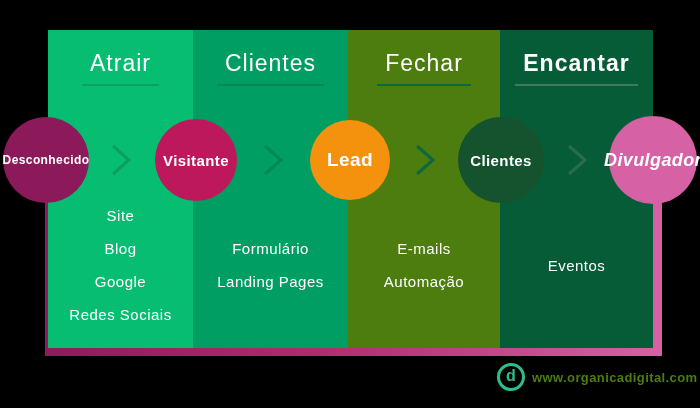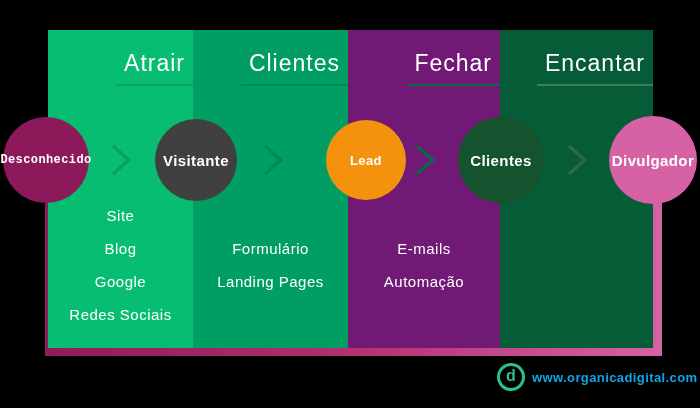--- a/index.html
+++ b/index.html
@@ -33,21 +33,21 @@
   }
   .stage.s1 { left: 48px;  width: 145px; }
   .stage.s2 { left: 193px; width: 155px; }
   .stage.s3 { left: 348px; width: 152px; }
   .stage.s4 { left: 500px; width: 153px; }
   .stage-title {
     position: absolute;
     top: 20px;
     left: 0;
     width: 100%;
-    text-align: right;
+    text-align: center;
   }
   .stage-title .t {
     display: inline-block;
     color: #fff;
     font-size: 23px;
     font-weight: 500;
     letter-spacing: 1px;
     padding: 0 8px 7px 8px;
     border-bottom: 2px solid transparent;
   }
@@ -78,25 +78,25 @@
     border-radius: 50%;
     display: flex;
     align-items: center;
     justify-content: center;
     color: #fff;
     font-weight: 600;
     letter-spacing: 0.4px;
     z-index: 3;
     text-align: center;
   }
-  .circle.c1 { left: 3px;   top: 117px; width: 86px; height: 86px; font-size: 12px; font-family: Liberation Mono, monospace; }
+  .circle.c1 { left: 3px;   top: 117px; width: 86px; height: 86px; font-size: 12px; }
   .circle.c2 { left: 155px; top: 119px; width: 82px; height: 82px; font-size: 15px; }
-  .circle.c3 { left: 326px; top: 120px; width: 80px; height: 80px; font-size: 13px; }
+  .circle.c3 { left: 310px; top: 120px; width: 80px; height: 80px; font-size: 19px; }
   .circle.c4 { left: 458px; top: 117px; width: 86px; height: 86px; font-size: 15px; }
-  .circle.c5 { left: 609px; top: 116px; width: 88px; height: 88px; font-size: 15px; }
+  .circle.c5 { left: 609px; top: 116px; width: 88px; height: 88px; font-size: 18px; font-style: italic; }
   
   .arrow {
     position: absolute;
     top: 142px;
     width: 26px;
     height: 36px;
     z-index: 2;
   }
   .arrow.a1 { left: 108px; }
   .arrow.a2 { left: 260px; }
@@ -156,67 +156,68 @@
   <div class="stage s2" style="background: rgb(0, 158, 98);">
     <div class="stage-title">
       <span class="t" style="border-bottom-color: rgb(0, 136, 85);">Clientes</span>
     </div>
     <div class="stage-items">
       <div class="stage-item">Formulário</div>
       <div class="stage-item">Landing Pages</div>
     </div>
   </div>
 
-  <div class="stage s3" style="background: #701a75;">
+  <div class="stage s3" style="background: #4d7c0f;">
     <div class="stage-title">
       <span class="t" style="border-bottom-color: rgb(11, 102, 68);">Fechar</span>
     </div>
     <div class="stage-items">
       <div class="stage-item">E-mails</div>
       <div class="stage-item">Automação</div>
     </div>
   </div>
 
   <div class="stage s4" style="background: rgb(7, 92, 56);">
     <div class="stage-title">
-      <span class="t" style="border-bottom-color: rgb(61, 124, 95);">Encantar</span>
-    </div>
-    <div class="stage-items">
+      <span class="t" style="border-bottom-color: rgb(61, 124, 95); font-weight: bold;">Encantar</span>
+    </div>
+    <div class="stage-items">
+      <div class="stage-item">Eventos</div>
     </div>
   </div>
 
   <svg class="arrow a1" viewBox="0 0 26 36">
     <polyline points="5,4 21,18 5,32" fill="none" stroke-width="3" style="stroke: rgb(13, 157, 97);"></polyline>
   </svg>
   <svg class="arrow a2" viewBox="0 0 26 36">
     <polyline points="5,4 21,18 5,32" fill="none" stroke-width="3" style="stroke: rgb(0, 136, 83);"></polyline>
   </svg>
   <svg class="arrow a3" viewBox="0 0 26 36">
     <polyline points="5,4 21,18 5,32" fill="none" stroke-width="3" style="stroke: rgb(12, 103, 67);"></polyline>
   </svg>
   <svg class="arrow a4" viewBox="0 0 26 36">
     <polyline points="5,4 21,18 5,32" fill="none" stroke-width="3" style="stroke: rgb(46, 107, 76);"></polyline>
   </svg>
 
   <div class="circle c1" style="background: rgb(140, 26, 91);">
     <span>Desconhecido</span>
   </div>
-  <div class="circle c2" style="background: #404040;">
+  <div class="circle c2" style="background: #be185d;">
     <span>Visitante</span>
   </div>
   <div class="circle c3" style="background: rgb(245, 146, 13);">
     <span>Lead</span>
   </div>
   <div class="circle c4" style="background: #14532d;">
     <span>Clientes</span>
   </div>
   <div class="circle c5" style="background: rgb(214, 97, 165);">
     <span>Divulgador</span>
   </div>
 
   <div class="footer">
     <span class="logo-ring" style="border-color: rgb(44, 190, 141); color: rgb(44, 190, 141);">
       <span class="letter">d</span>
     </span>
-    <span class="website" style="color: #0ea5e9;">www.organicadigital.com</span>
+    <span class="website" style="color: #4d7c0f;">www.organicadigital.com</span>
   </div>
 
 </div>
 
 </body></html>

